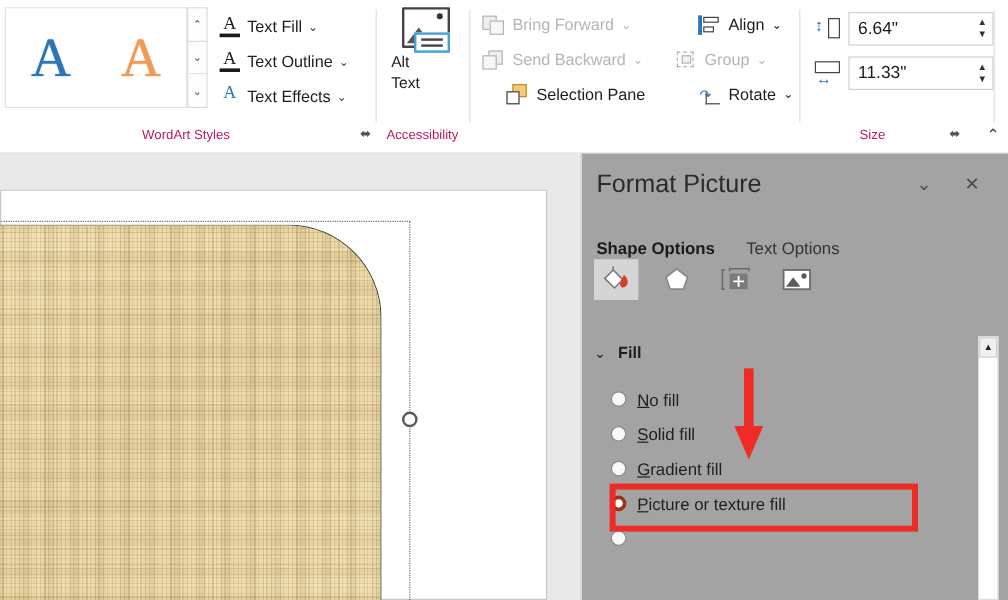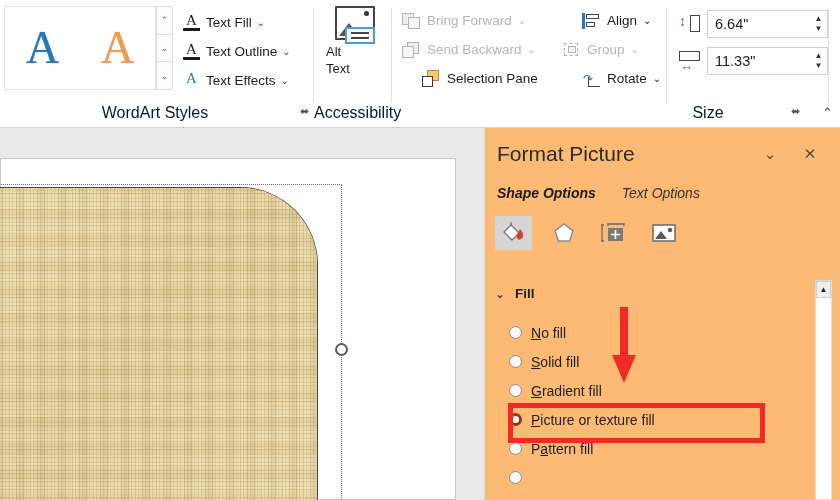--- a/index.html
+++ b/index.html
@@ -17,21 +17,21 @@
     background: #ffffff;
     border-bottom: 1px solid #d2d2d2;
   }
   .ribbon-groups { position: relative; height: 102px; }
   .group-labels {
     position: absolute; left: 0; top: 102px; width: 840px; height: 25px;
     background: #ffffff;
   }
   .grp-label {
     position: absolute; top: 0; height: 25px;
-    font-size: 16px; color: #0f172a; text-align: center;
+    font-size: 11px; color: #be185d; text-align: center;
     line-height: 22px; white-space: nowrap;
   }
   .grp-sep {
     position: absolute; top: 8px; width: 1px; height: 106px;
     background: #e0e0e0;
   }
 
   
   .wa-gallery {
     position: absolute; left: 4px; top: 6px; width: 152px; height: 84px;
@@ -174,31 +174,31 @@
     border-left: 1px dotted #6a6a6a;
   }
   .handle {
     position: absolute; left: 334px; top: 184px; width: 13px; height: 13px;
     border-radius: 50%; border: 2px solid #5a5a5a; background: #ffffff;
   }
 
   
   .pane {
     position: absolute; left: 484px; top: 128px; width: 356px; height: 372px;
-    background: #fdba74; border-left: 1px solid #d8d8d8;
+    background: #a3a3a3; border-left: 1px solid #d8d8d8;
   }
   .pane-title {
     position: absolute; left: 12px; top: 14px;
     font-size: 21px; color: #2b2b2b; font-weight: 400;
   }
   .pane-btn {
     position: absolute; top: 16px; width: 26px; height: 22px;
     text-align: center; font-size: 15px; color: #4a4a4a; line-height: 20px;
   }
-  .pane-tabs { position: absolute; left: 12px; top: 57px; display: flex; font-style: italic; }
+  .pane-tabs { position: absolute; left: 12px; top: 71px; display: flex; }
   .pane-tab { font-size: 14px; color: #333; margin-right: 26px; white-space: nowrap; }
   .pane-tab.active { font-weight: bold; color: #1a1a1a; }
 
   .icon-row { position: absolute; left: 10px; top: 88px; display: flex; }
   .ic-btn {
     width: 37px; height: 34px; margin-right: 13px; position: relative;
     display: flex; align-items: center; justify-content: center;
   }
   .ic-btn.sel { background: #d5d5d5; }
 
@@ -380,21 +380,21 @@
       <div class="grp-sep" style="left:313px"></div>
       <div class="grp-sep" style="left:391px"></div>
       <div class="grp-sep" style="left:666px"></div>
       <div class="grp-sep" style="left:828px"></div>
     </div>
 
     <div class="group-labels">
       <div class="grp-label" style="left:20px;width:270px">WordArt Styles</div>
       <span class="dlg-launcher" style="left:300px;top:3px">⬌</span>
       <div class="grp-label" style="left:314px;width:76px">Accessibility</div>
-      <div class="grp-label" style="left:648px;width:120px">Size</div>
+      <div class="grp-label" style="left:667px;width:120px">Size</div>
       <span class="dlg-launcher" style="left:791px;top:3px">⬌</span>
     </div>
     <span class="collapse-caret">⌃</span>
   </div>
 
   <div class="workspace">
     <div class="slide">
       <div class="shape">
         <div class="tex"></div>
       </div>
@@ -461,24 +461,20 @@
       <div class="fill-opt">
         <span class="radio"></span>
         <span><span class="ak">G</span>radient fill</span>
       </div>
       <div class="fill-opt">
         <span class="radio on"></span>
         <span><span class="ak">P</span>icture or texture fill</span>
       </div>
       <div class="fill-opt">
         <span class="radio"></span>
-        <span>P<span class="ak">a</span>ttern fill</span>
-      </div>
-      <div class="fill-opt">
-        <span class="radio"></span>
       </div>
     </div>
 
     <div class="pane-scroll">
       <div class="ps-up">▲</div>
     </div>
   </div>
 
   <div class="ann-arrow">
     <div class="shaft"></div>

